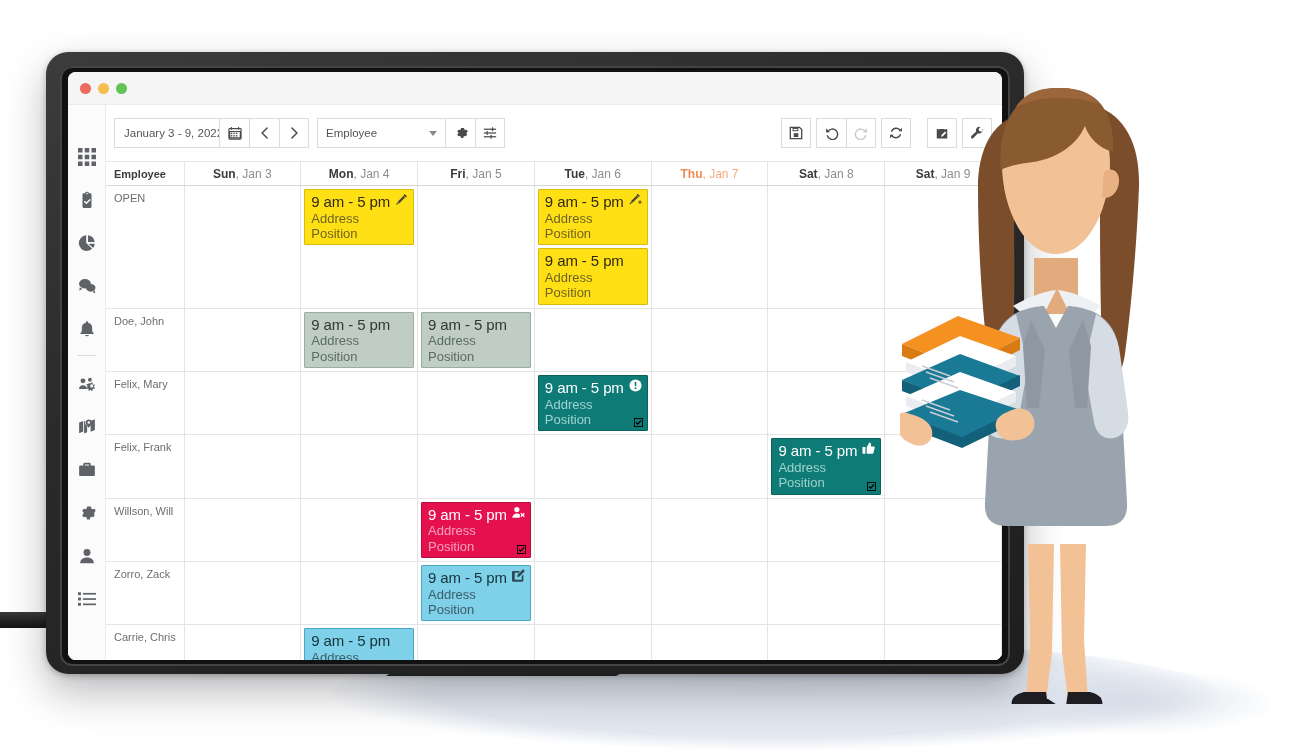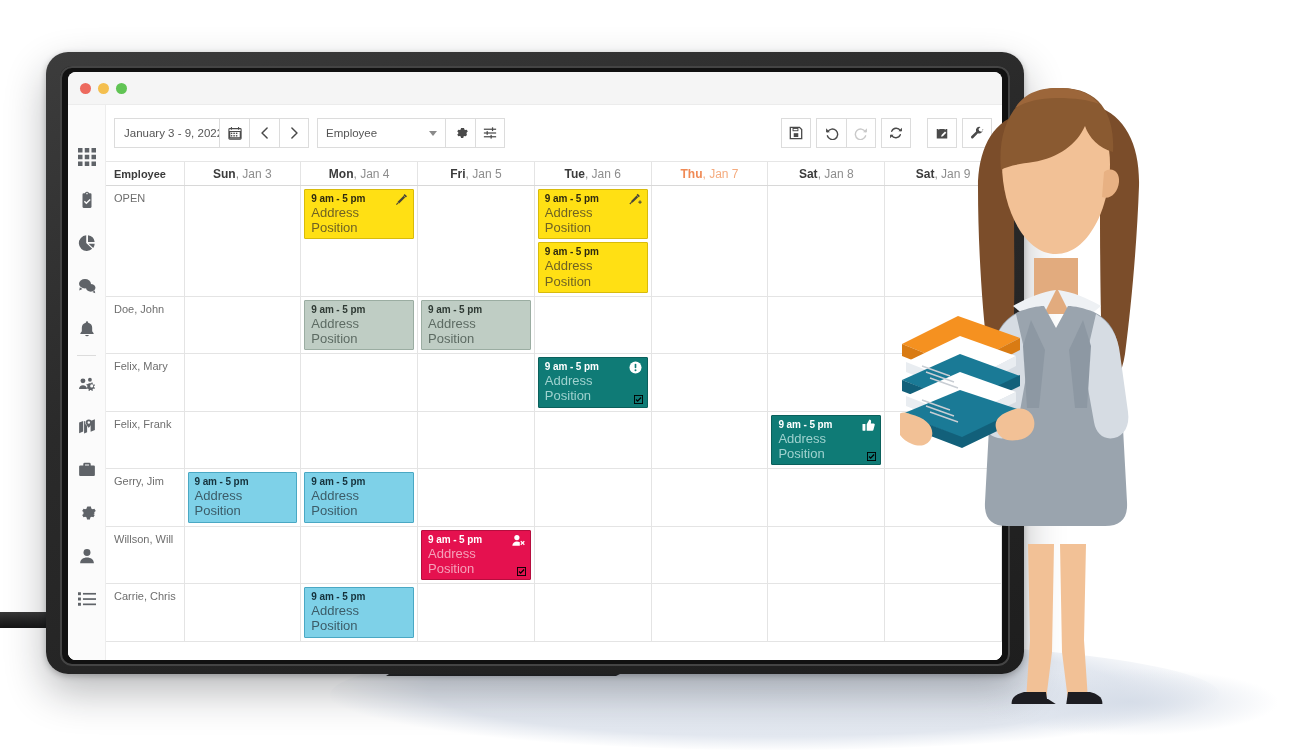--- a/index.html
+++ b/index.html
@@ -138,21 +138,21 @@
   }
   col.c-emp{width:78px;}
   col.c-day{width:auto;}
 
   
   .chip{
     position:relative;border-radius:1px;padding:3px 5px 3px 6px;
     margin-bottom:3px;box-sizing:border-box;line-height:1.18;cursor:pointer;
     overflow:hidden;
   }
-  .chip .t{font-size:10px;font-weight:bold;letter-spacing:-.1px;}
+  .chip .t{font-size:15px;font-weight:normal;letter-spacing:-.1px;}
   .chip .l{font-size:13px;}
   .chip .ic{position:absolute;right:5px;top:3px;width:13px;height:13px;}
   .chip .ic svg{width:13px;height:13px;display:block;}
   .chip .cb{position:absolute;right:4px;bottom:3px;width:9px;height:9px;}
   .chip .cb svg{width:9px;height:9px;display:block;}
 
   .chip.yellow{background:#ffe014;border:1px solid #d8bb0b;}
   .chip.yellow .t{color:#2f2a10;}
   .chip.yellow .l{color:#6f6324;}
   .chip.yellow .ic svg{fill:#4a4638;}
@@ -607,62 +607,62 @@
                     <span class="cb">
                       <svg viewBox="0 0 16 16">
                         <rect x="0.8" y="0.8" width="14.4" height="14.4" fill="none" stroke="currentColor" stroke-width="1.6"></rect>
                         <path d="M3.6 8.1 6.5 11 12.6 4.4" fill="none" stroke="currentColor" stroke-width="2.2"></path>
                       </svg>
                     </span>
                   </div>
                 </td>
                 <td></td>
               </tr>
-              <tr style="height: 44px;">
-                <td class="emp">Gerry, Jim</td>
-                <td>
-                  <div class="chip blue">
-                    <div class="t">9 am - 5 pm</div>
-                    <div class="l">Address</div>
-                    <div class="l">Position</div>
-                  </div>
-                </td>
-                <td>
-                  <div class="chip blue">
-                    <div class="t">9 am - 5 pm</div>
-                    <div class="l">Address</div>
-                    <div class="l">Position</div>
-                  </div>
-                </td>
-                <td></td>
-                <td></td>
-                <td></td>
-                <td></td>
-                <td></td>
-              </tr>
               <tr style="height: 44px; margin-top: 34px;">
                 <td class="emp">Willson, Will</td>
                 <td></td>
                 <td></td>
                 <td>
                   <div class="chip pink">
                     <div class="t">9 am - 5 pm</div>
                     <div class="l">Address</div>
                     <div class="l">Position</div>
                     <span class="ic">
                       <svg viewBox="0 0 16 16">
                         <circle cx="6" cy="4.4" r="3.2"></circle>
                         <path d="M.4 14.4c0-3.2 2.6-5.2 5.6-5.2 1.3 0 2.6.4 3.6 1.1v4.1H.4z"></path>
                         <path d="M11.4 8.3 13 9.9l1.6-1.6 1.1 1.1-1.6 1.6 1.6 1.6-1.1 1.1-1.6-1.6-1.6 1.6-1.1-1.1 1.6-1.6-1.6-1.6z"></path>
                       </svg>
                     </span>
                     <span class="cb">
                       <svg viewBox="0 0 16 16">
                         <rect x="0.8" y="0.8" width="14.4" height="14.4" fill="none" stroke="currentColor" stroke-width="1.6"></rect>
                         <path d="M3.6 8.1 6.5 11 12.6 4.4" fill="none" stroke="currentColor" stroke-width="2.2"></path>
+                      </svg>
+                    </span>
+                  </div>
+                </td>
+                <td></td>
+                <td></td>
+                <td></td>
+                <td></td>
+              </tr>
+              <tr style="height: 44px;">
+                <td class="emp">Zorro, Zack</td>
+                <td></td>
+                <td></td>
+                <td>
+                  <div class="chip blue">
+                    <div class="t">9 am - 5 pm</div>
+                    <div class="l">Address</div>
+                    <div class="l">Position</div>
+                    <span class="ic">
+                      <svg viewBox="0 0 16 16">
+                        <path d="M1.4 2.6h8.4L8 4.6H3.4v8.6h8.6V8.7l2-2v7.5c0 .8-.6 1.4-1.4 1.4H1.4C.6 15.6 0 15 0 14.2V4C0 3.2.6 2.6 1.4 2.6z"></path>
+                        <path d="M13.6.4 15.8 2.6 9.3 9.1 6.2 9.9 7 6.8z"></path>
                       </svg>
                     </span>
                   </div>
                 </td>
                 <td></td>
                 <td></td>
                 <td></td>
                 <td></td>
               </tr>
               <tr style="height: 44px; margin-left: 8px;">

